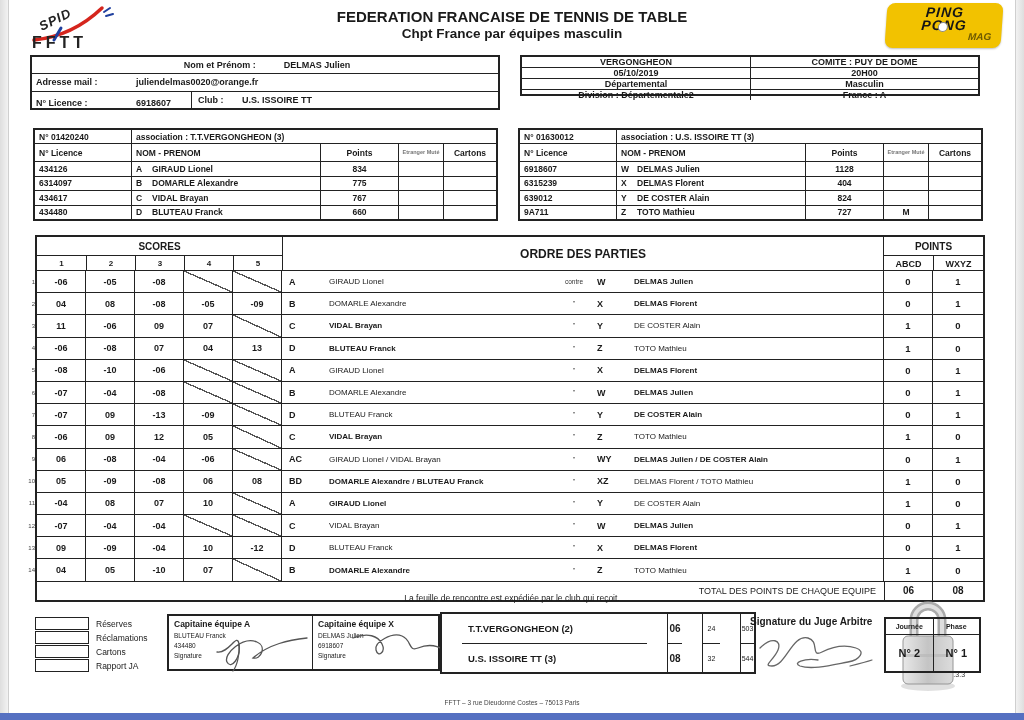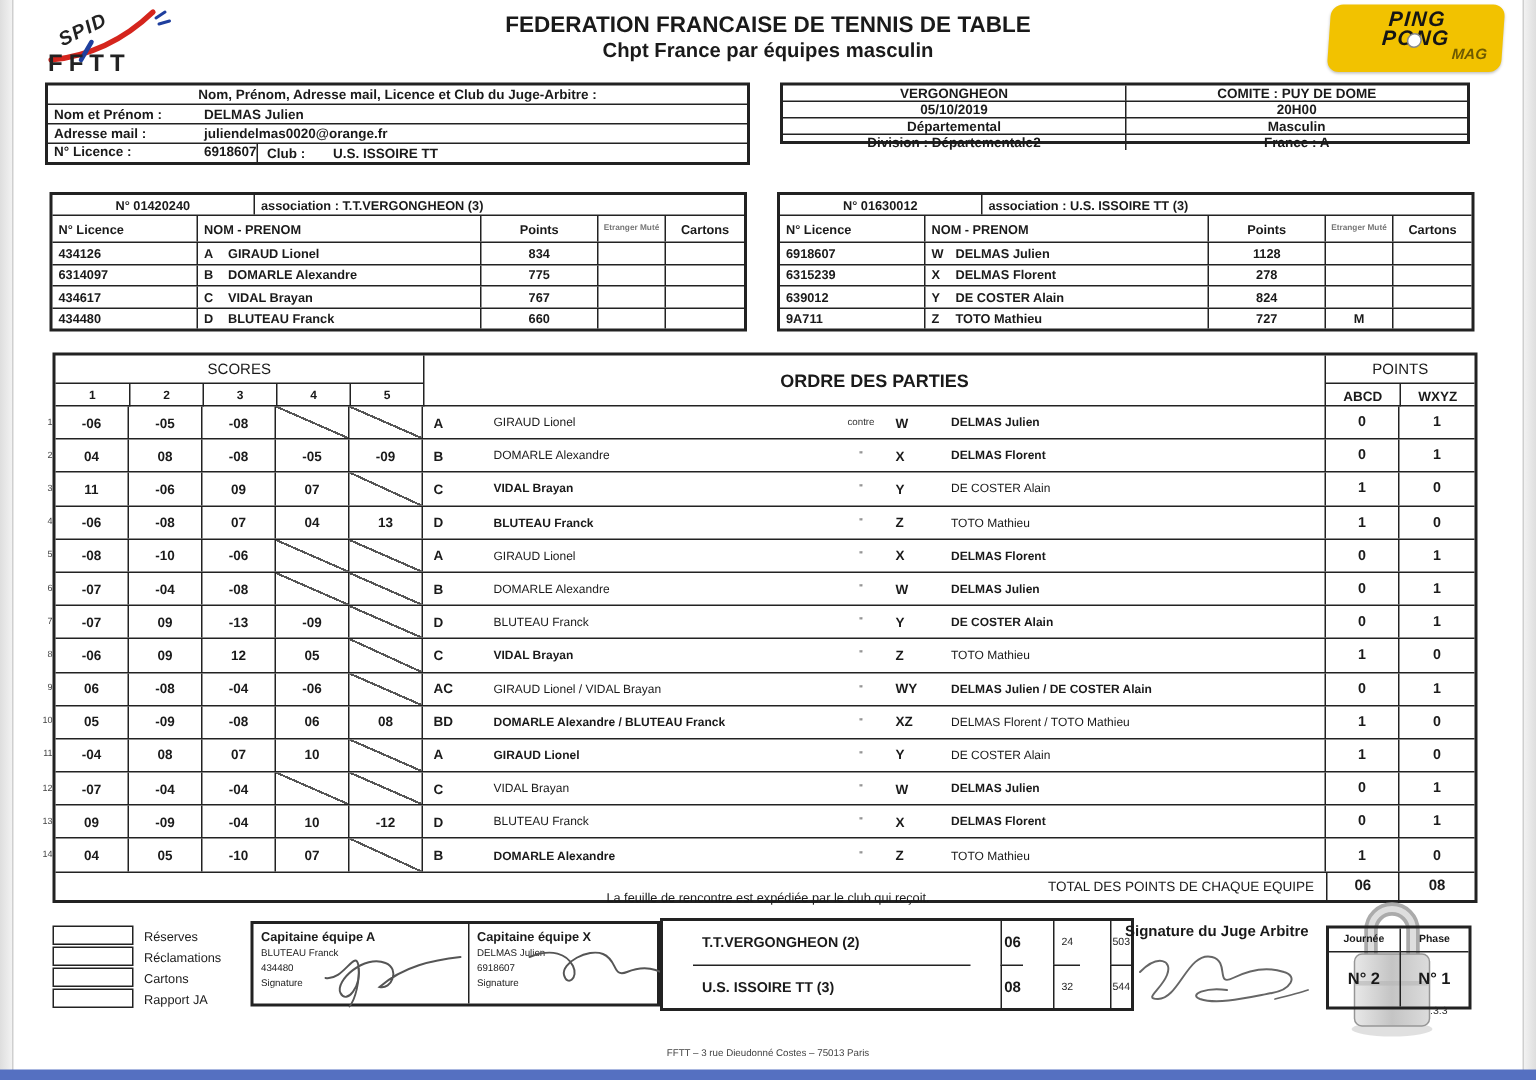--- a/index.html
+++ b/index.html
@@ -30,55 +30,55 @@
       padding-right:10px;line-height:10px;}
 
   
   .box{position:absolute;border:2px solid #222;box-sizing:border-box;background:#fff;}
 
   
   .judge{left:30px;top:55px;width:470px;height:55px;display:flex;flex-direction:column;}
   .jrow{border-top:1px solid #222;flex:1;display:flex;align-items:center;font-size:9px;font-weight:bold;}
   .jrow:first-child{border-top:none;justify-content:center;}
   .jlabel{display:inline-block;width:100px;padding-left:4px;}
-  .jr4c1{width:140px;display:flex;align-items:flex-start;height:100%;border-right:1px solid #222;box-sizing:border-box;}
+  .jr4c1{width:160px;display:flex;align-items:flex-end;height:100%;border-right:1px solid #222;box-sizing:border-box;}
   .jr4c2{flex:1;display:flex;align-items:center;height:100%;}
   .jr4c2 .jlabel{width:38px;}
 
   
   .info{left:520px;top:55px;width:460px;height:41px;display:grid;
         grid-template-columns:1fr 1fr;grid-auto-rows:1fr;}
   .ic{border-top:1px solid #222;border-left:1px solid #222;display:flex;align-items:center;
       justify-content:center;font-size:9px;font-weight:bold;}
   .ic:nth-child(-n+2){border-top:none;}
   .ic:nth-child(odd){border-left:none;}
 
   
   .team{top:128px;width:465px;display:flex;flex-direction:column;}
   .team-a{left:33px;} .team-x{left:518px;}
   .trow{display:grid;border-top:1px solid #222;}
-  .trow:first-child{border-top:none;padding-left:38px;}
+  .trow:first-child{border-top:none;}
   .ttitle{grid-template-columns:96px 1fr;height:13px;}
   .thead{grid-template-columns:96px 189px 78px 45px 1fr;height:17px;}
   .tprow{grid-template-columns:96px 189px 78px 45px 1fr;height:13.5px;}
   .tc{border-left:1px solid #222;display:flex;align-items:center;font-size:8.5px;font-weight:bold;
       padding-left:4px;box-sizing:border-box;overflow:hidden;}
   .tc:first-child{border-left:none;}
   .tc.cen{justify-content:center;padding-left:0;}
   .tc.etr{font-size:5.5px;color:#777;line-height:5px;text-align:center;justify-content:center;padding:0 3px;}
   .pletter{display:inline-block;width:16px;}
 
   
   .main{left:35px;top:235px;width:950px;}
   .mhead{display:grid;grid-template-columns:245px 602px 99px;height:33px;}
   .mh-left,.mh-right{display:flex;flex-direction:column;}
   .mh-mid{border-left:1px solid #222;border-right:1px solid #222;display:flex;align-items:center;
       justify-content:center;font-weight:bold;font-size:12px;}
   .mh-cap{height:18px;display:flex;align-items:center;justify-content:center;
-      font-weight:normal;font-size:10px;}
+      font-weight:bold;font-size:10px;}
   .mh-nums{height:15px;display:grid;grid-template-columns:repeat(5,49px);border-top:1px solid #222;}
   .mh-nums div{border-left:1px solid #222;display:flex;align-items:center;justify-content:center;
       font-size:8px;font-weight:bold;}
   .mh-nums div:first-child{border-left:none;}
   .mh-pts{height:15px;display:grid;grid-template-columns:49px 50px;border-top:1px solid #222;}
   .mh-pts div{display:flex;align-items:center;justify-content:center;font-size:9px;font-weight:bold;}
   .mh-pts div:last-child{border-left:1px solid #222;}
 
   .mrow{display:grid;grid-template-columns:repeat(5,49px) 602px 49px 50px;height:21.2px;
       border-top:1px solid #222;position:relative;}
@@ -160,21 +160,20 @@
     <div class="t2">Chpt France par équipes masculin</div>
   </div>
 
   <div class="ppm-logo">
     <div class="ppm1">PING</div>
     <div class="ppm2"><span>PONG</span><span class="ball"></span></div>
     <div class="ppm3">MAG</div>
   </div>
 
   <div class="box judge">
-    <div class="jrow">Nom, Prénom, Adresse mail, Licence et Club du Juge-Arbitre :</div>
     <div class="jrow">
       <span class="jlabel">Nom et Prénom :</span>
       <span>DELMAS  Julien</span>
     </div>
     <div class="jrow">
       <span class="jlabel">Adresse mail  :</span>
       <span>juliendelmas0020@orange.fr</span>
     </div>
     <div class="jrow">
       <div class="jr4c1">
@@ -273,21 +272,21 @@
       <div class="tc cen">1128</div>
       <div class="tc cen"></div>
       <div class="tc cen"></div>
     </div>
       <div class="trow tprow">
       <div class="tc">6315239</div>
       <div class="tc">
         <span class="pletter">X</span>
         <span>DELMAS Florent</span>
       </div>
-      <div class="tc cen">278</div>
+      <div class="tc cen">404</div>
       <div class="tc cen"></div>
       <div class="tc cen"></div>
     </div>
       <div class="trow tprow">
       <div class="tc">639012</div>
       <div class="tc">
         <span class="pletter">Y</span>
         <span>DE COSTER Alain</span>
       </div>
       <div class="tc cen">824</div>

